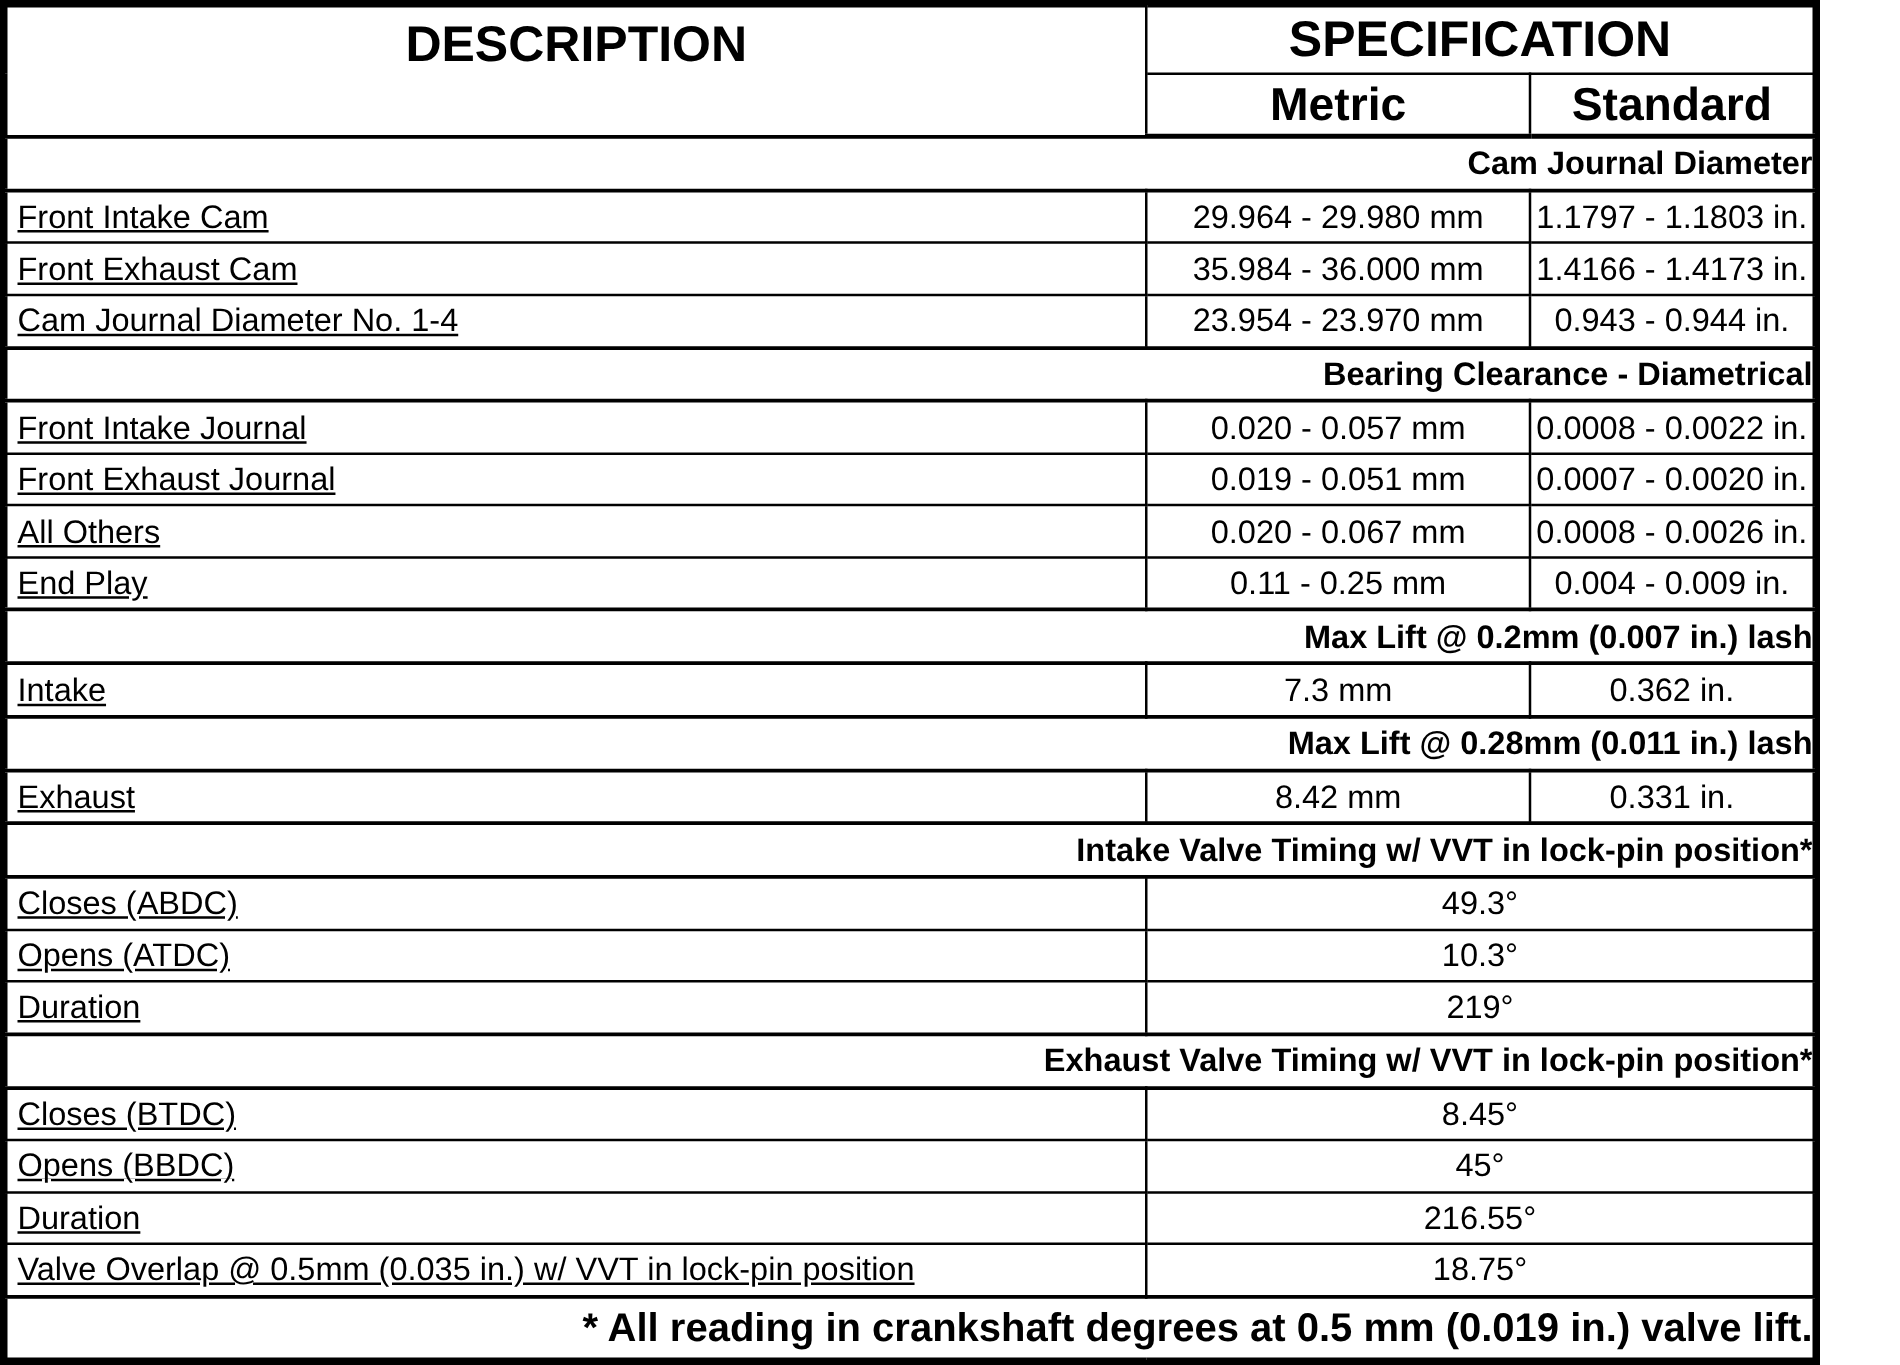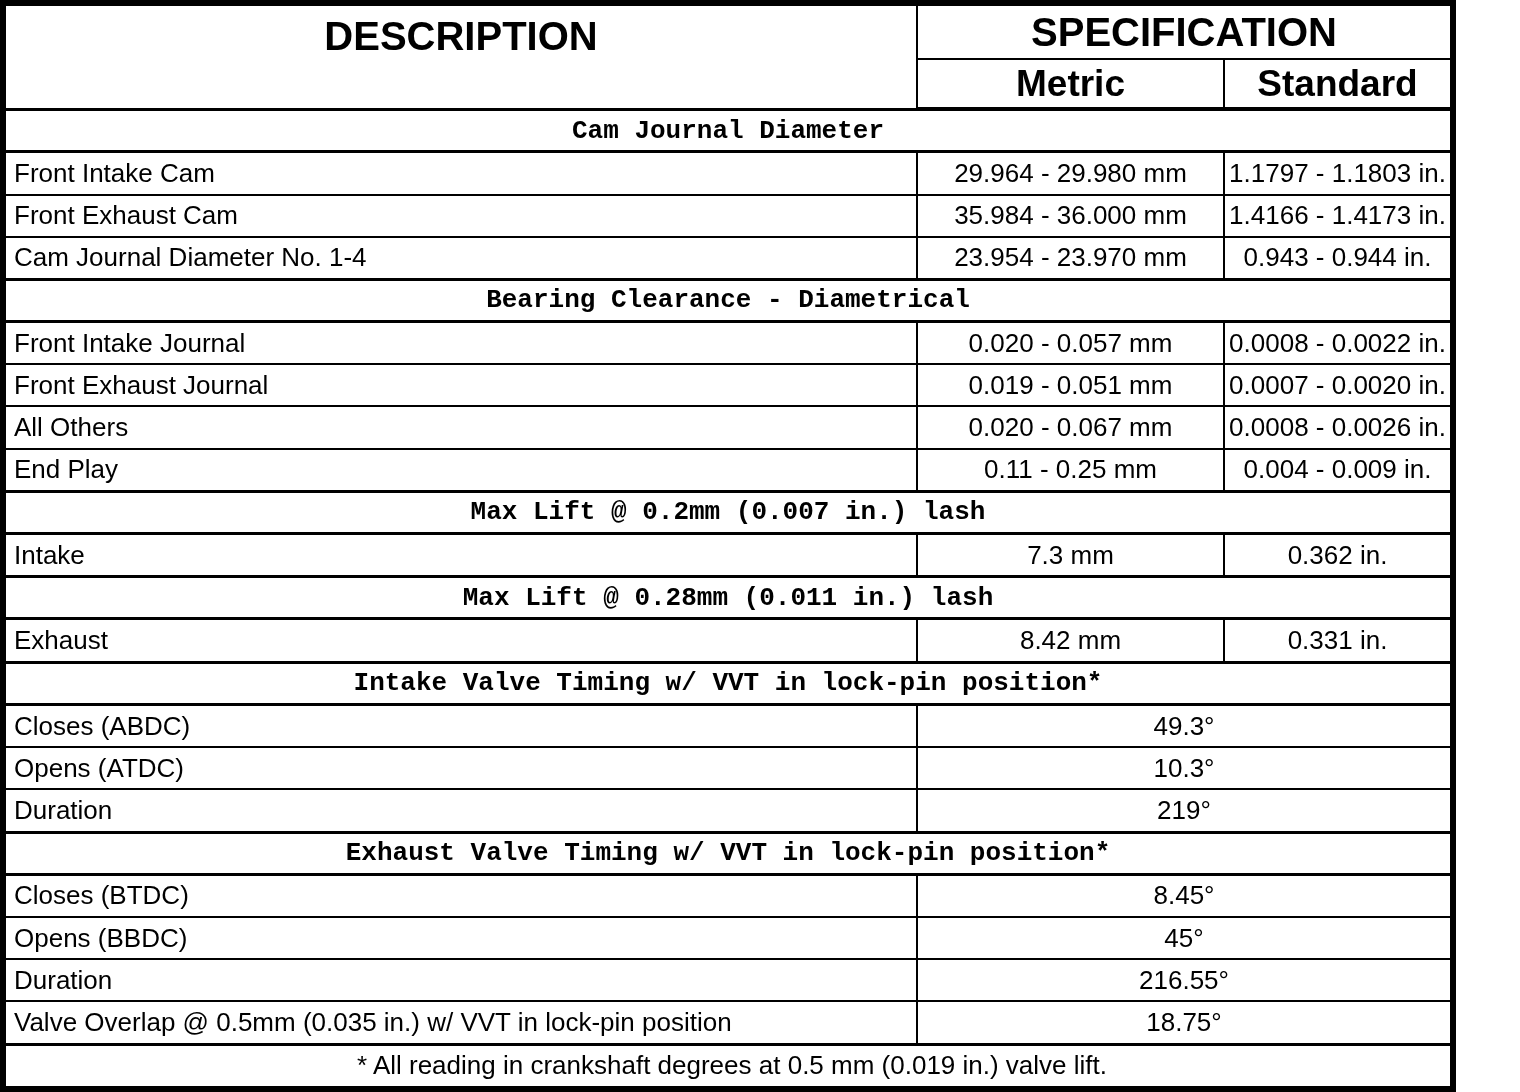--- a/index.html
+++ b/index.html
@@ -42,32 +42,33 @@
     border-bottom-width: 2px;
     margin-top: 28px;
   }
   th.sub-h {
     font-size: 37px; font-weight: bold; text-align: center;
     border-bottom-width: 4px;
   }
 
   
   td.section {
-    font-size: 26px; font-weight: bold; text-align: center;
-    border-top-width: 3px; border-bottom-width: 3px; font-family: Liberation Mono, monospace;
+    font-size: 26px; font-weight: bold; text-align: right;
+    border-top-width: 3px; border-bottom-width: 3px;
   }
   td.label {
-    font-size: 26px; text-align: left; padding-left: 8px;
+    font-size: 26px; text-align: left; padding-left: 8px; text-decoration: underline;
   }
   td.val {
     font-size: 26px; text-align: center;
   }
   td.footnote {
-    font-size: 26px; text-align: center; padding-left: 8px;
+    font-size: 32px; text-align: right; padding-left: 8px;
     border-top-width: 3px;
+    font-weight: bold;
   }
 </style>
 </head>
 <body>
 
 <div class="sheet">
   <table class="spec">
     <colgroup>
       <col class="c-desc">
         <col class="c-metric">

